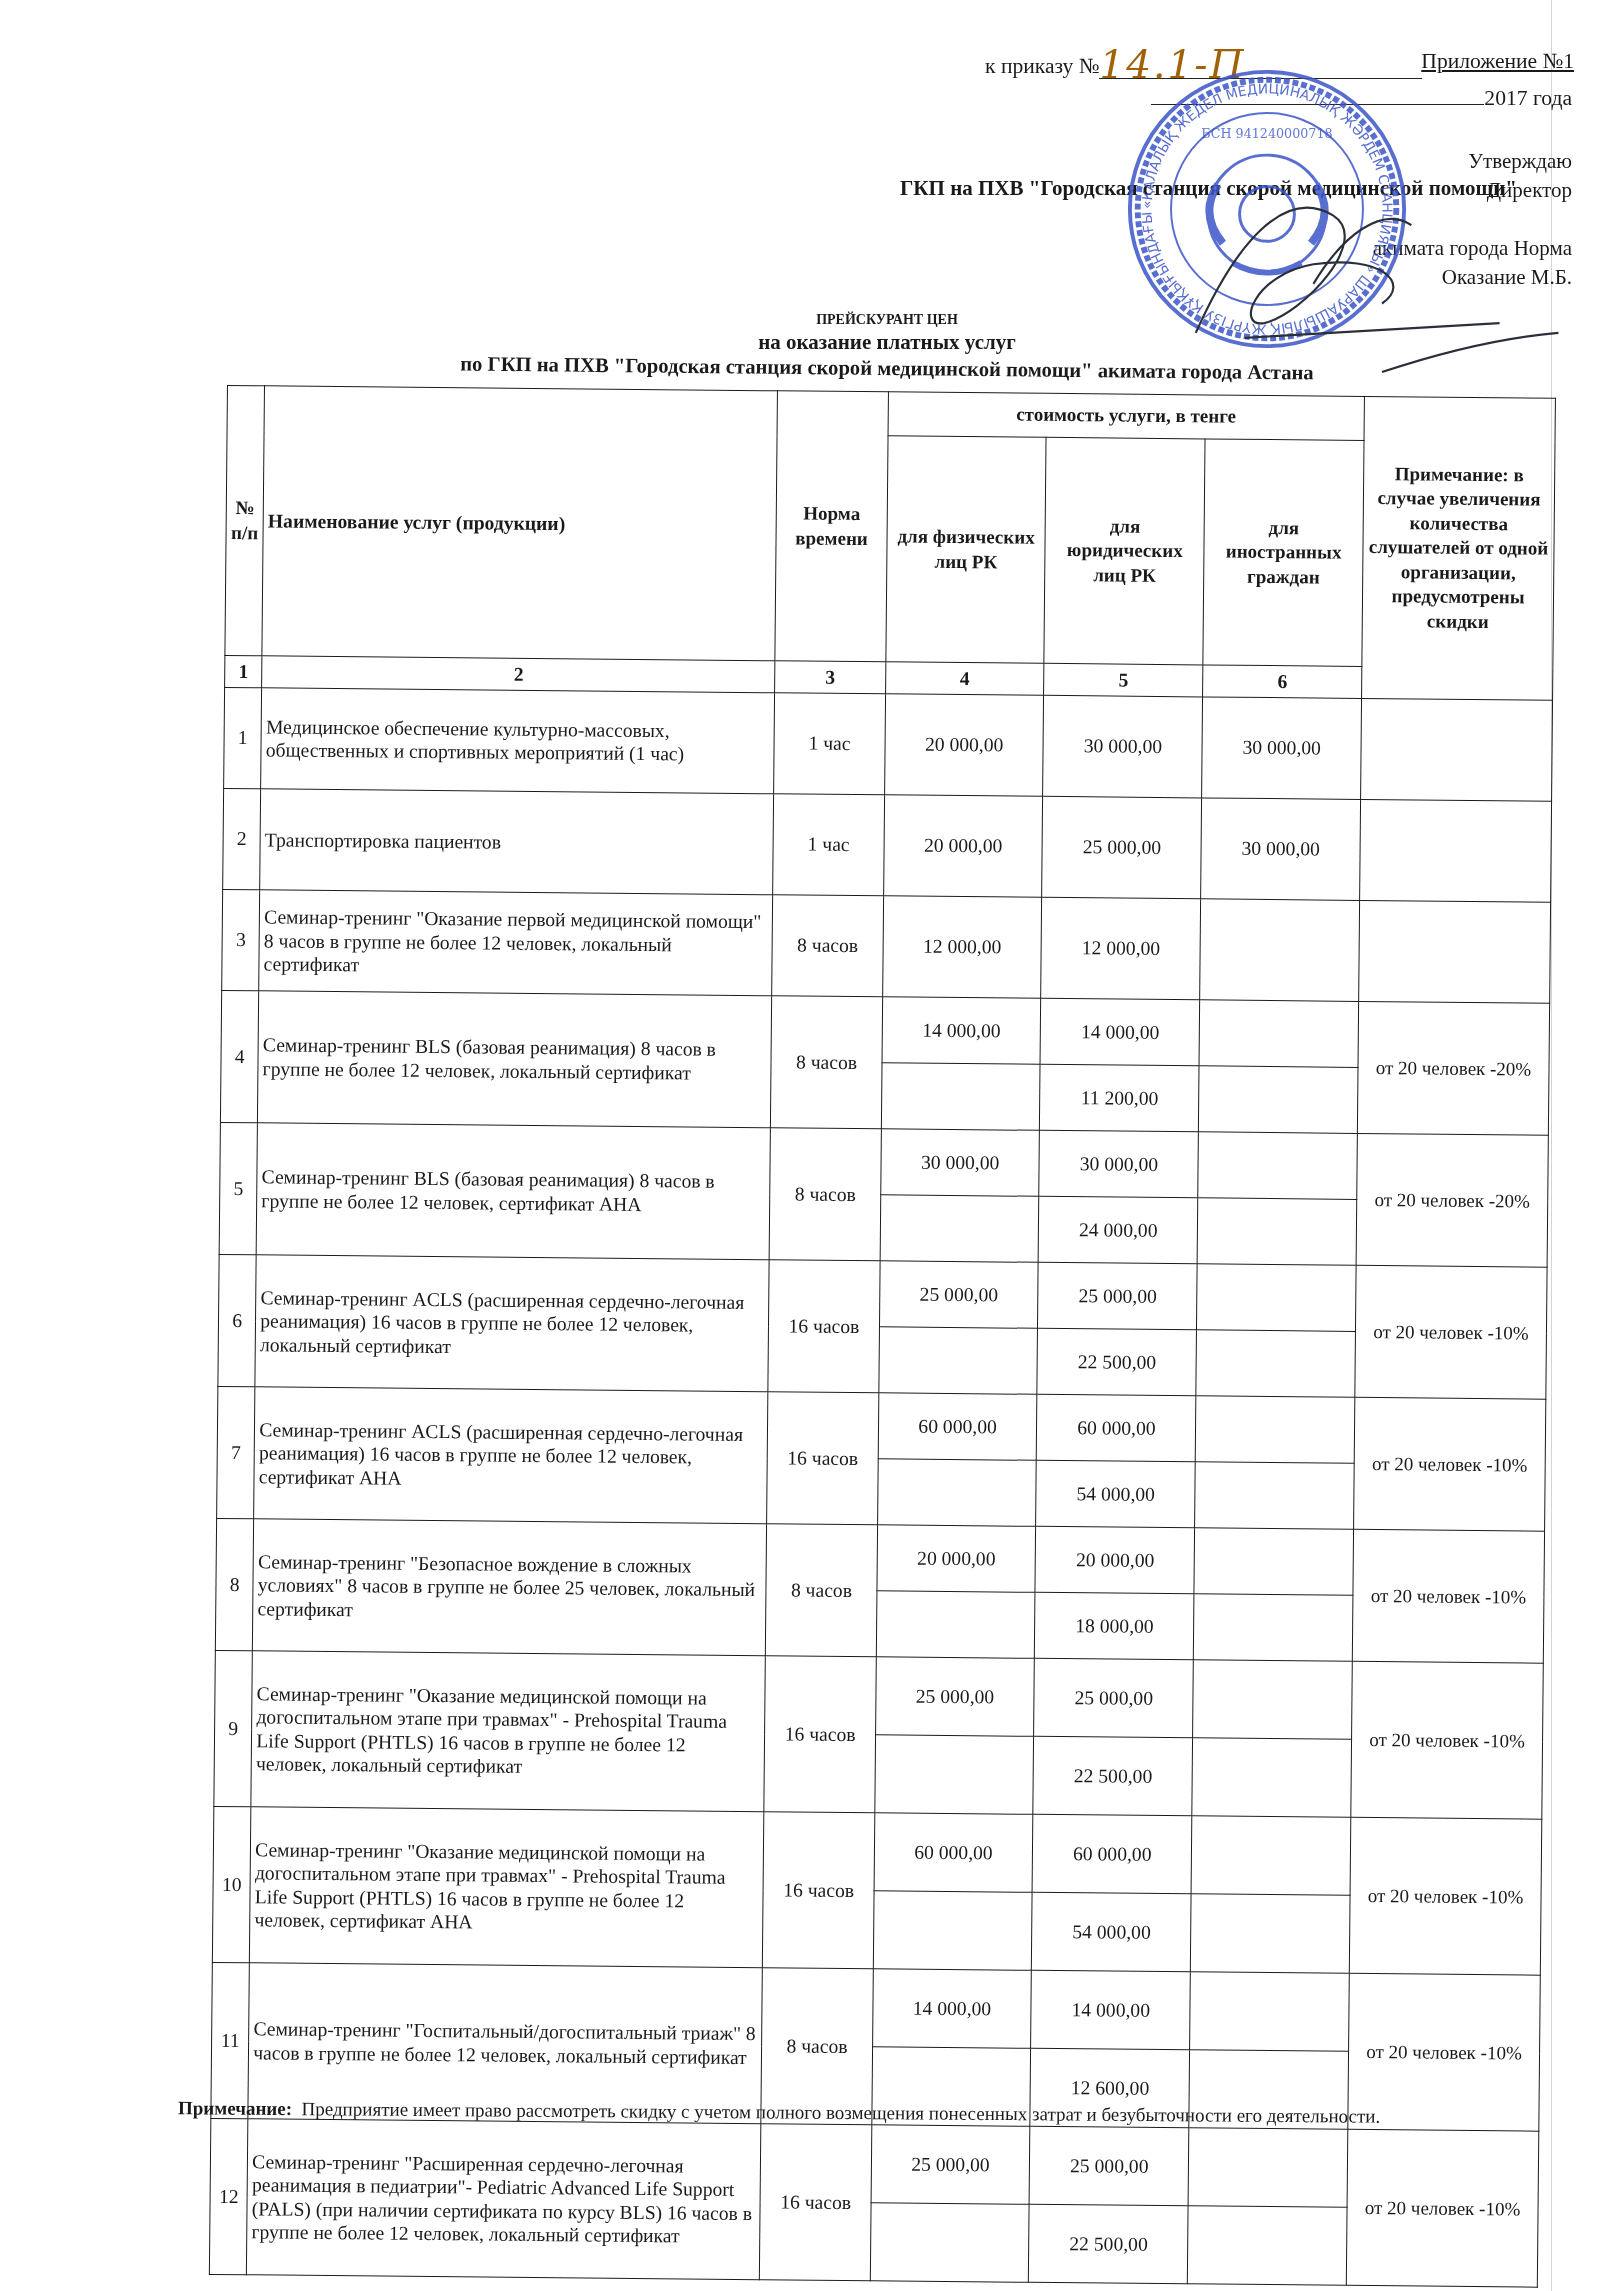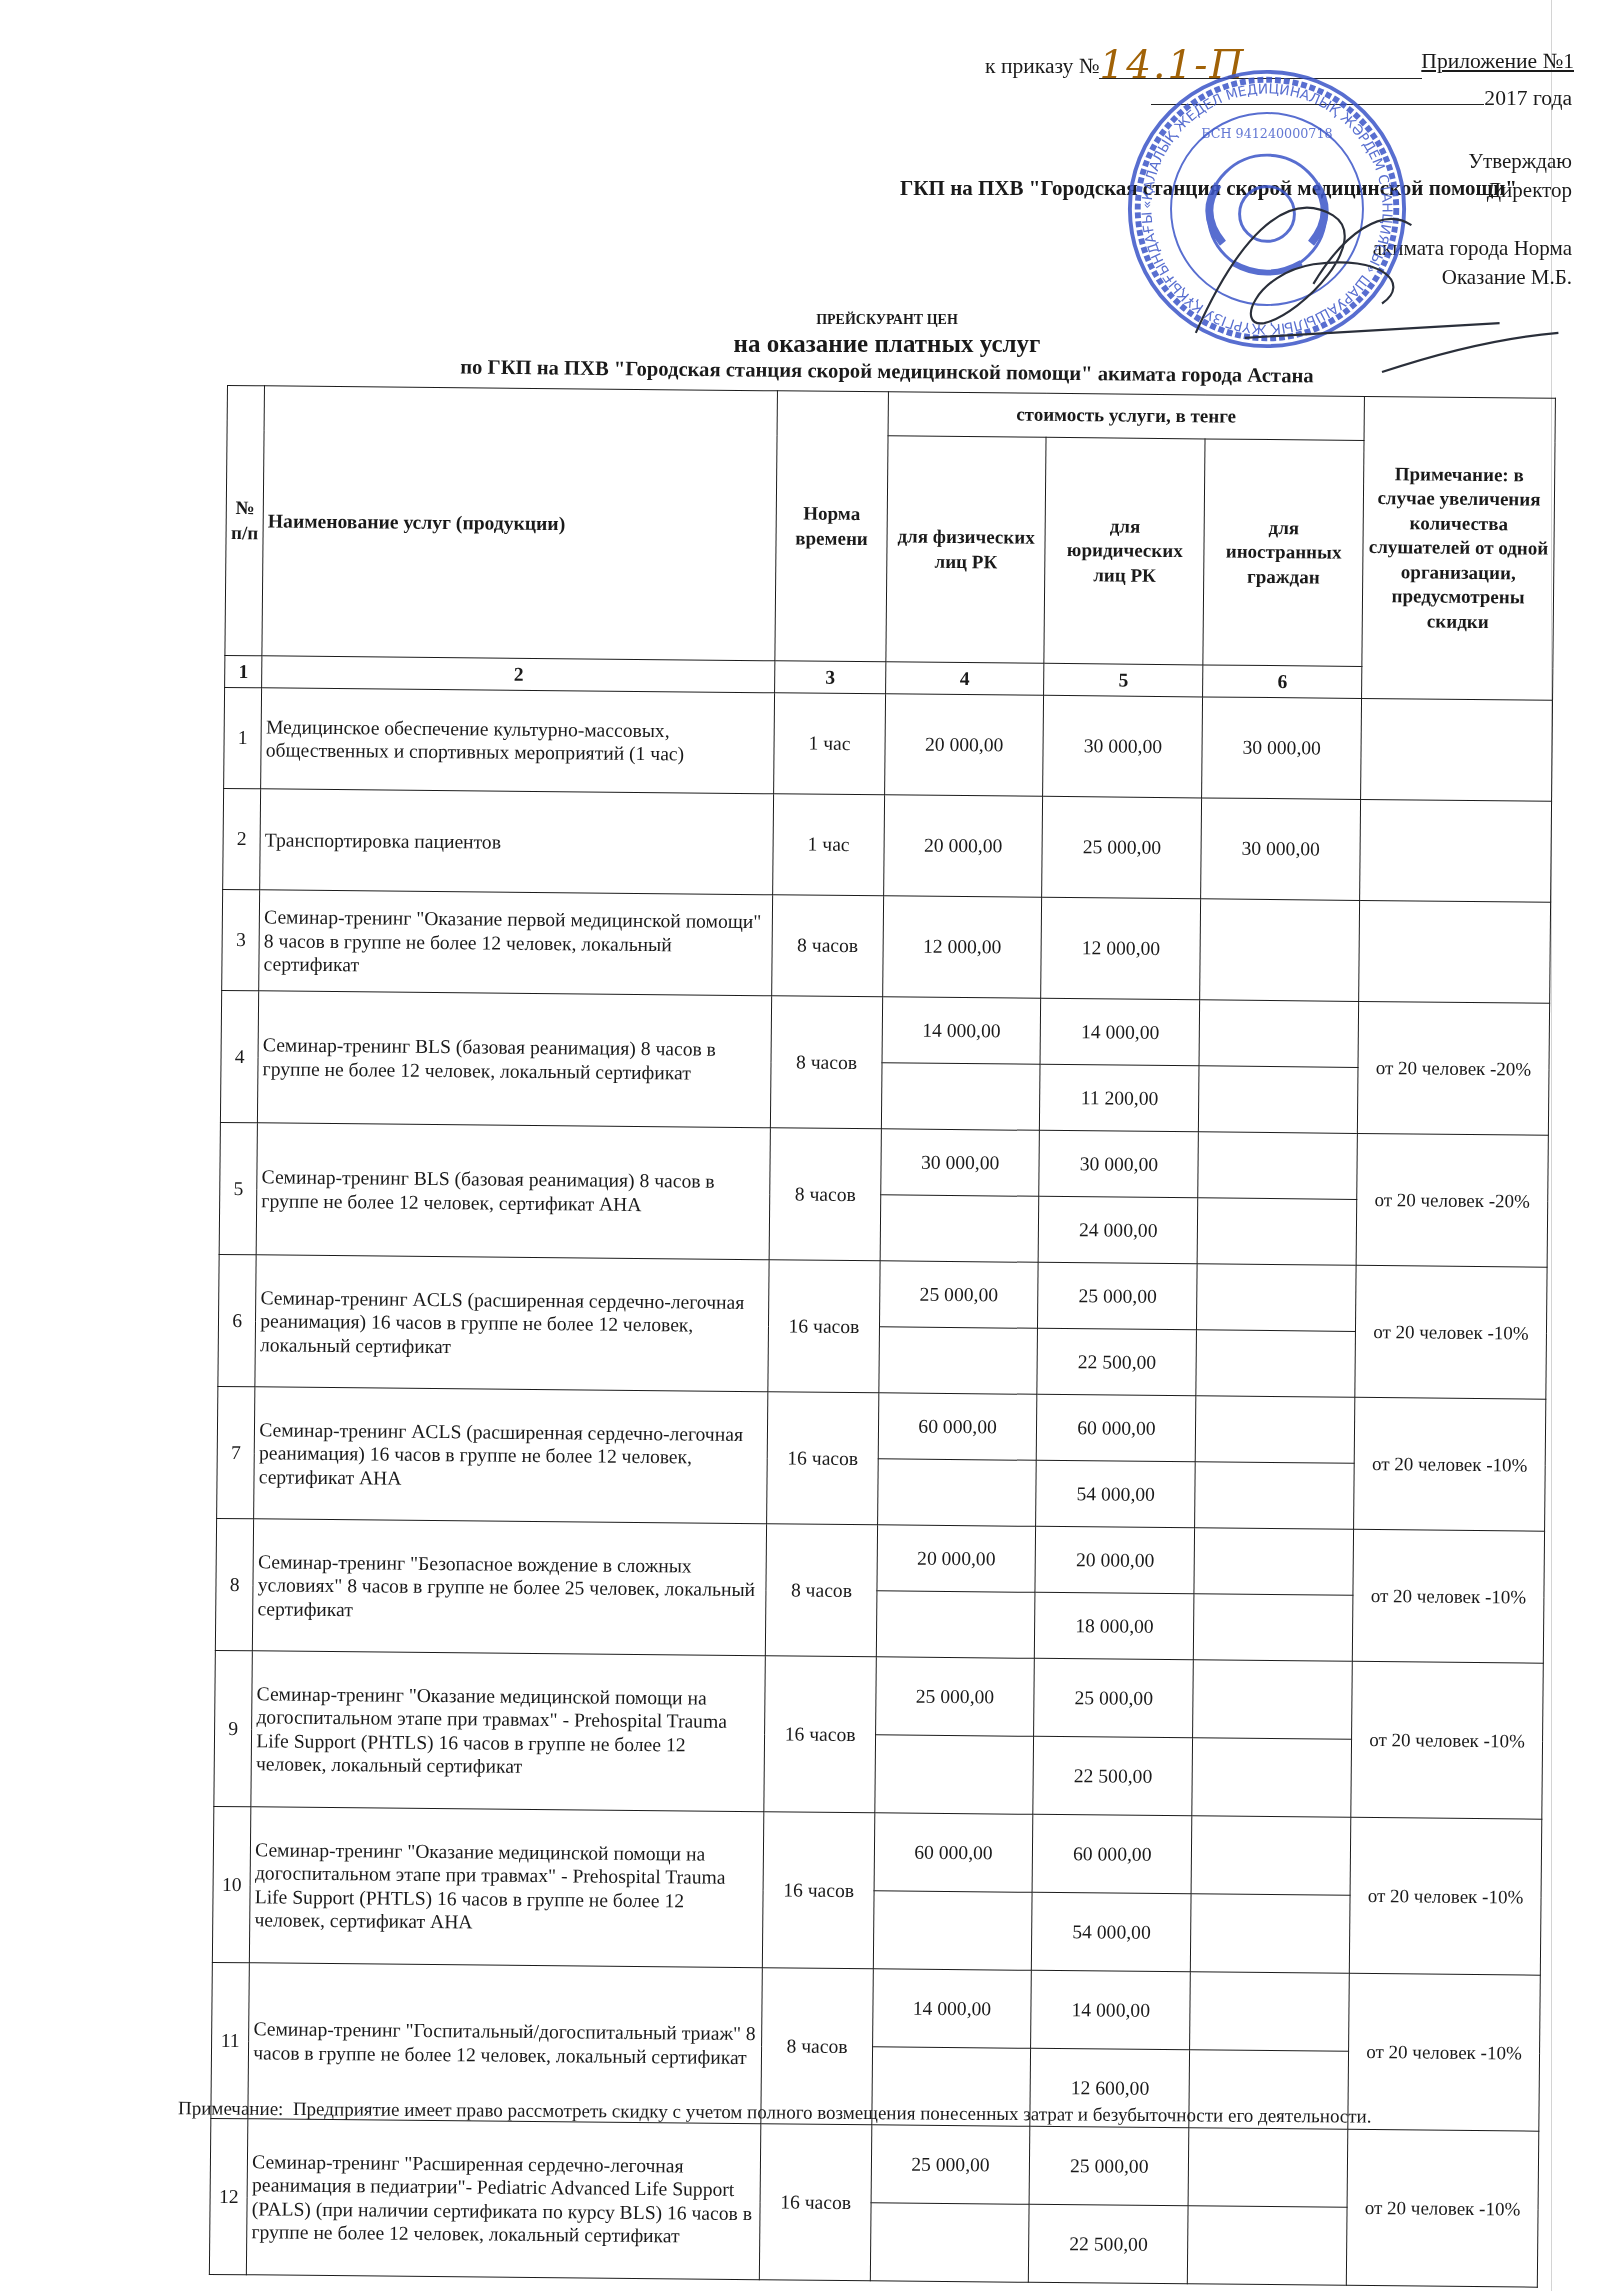--- a/index.html
+++ b/index.html
@@ -16,40 +16,40 @@
   .year-line .blank { display:inline-block; width: 333px; border-bottom: 1.5px solid #222; height: 19.6px; }
 
   .approve { position: absolute; top: 147px; right: 49px; text-align: right; font-weight: normal; font-size: 21px; line-height: 29px; }
   .org-left { position: absolute; top: 176px; left: 900px; font-weight: bold; font-size: 21px; white-space: nowrap; }
 
   .stamp { position: absolute; left: 1125px; top: 67px; width: 284px; height: 284px; }
   .signature { position: absolute; left: 1088px; top: 127px; width: 490px; height: 255px; }
 
   .title-block { position: absolute; top: 312px; left: 392px; width: 990px; text-align: center; font-weight: bold; }
   .title-block .t1 { font-size: 14px; }
-  .title-block .t2 { font-size: 25px; margin-top: 2px; }
+  .title-block .t2 { font-size: 21px; margin-top: 2px; }
   .title-block .t3 { font-size: 20.6px; margin-top: 2px; transform: rotate(0.6deg); }
 
   .table-wrap { position: absolute; left: 227px; top: 385px; width: 1333px; transform: rotate(0.55deg); transform-origin: 0 0; }
   table { border-collapse: collapse; width: 1329px; font-size: 19.6px; }
   td, th { border: 1.6px solid #1c1c1c; padding: 2px 3.9px; vertical-align: middle; }
   th { font-weight: bold; text-align: center; font-size: 19px; line-height: 24.5px; }
   .c-num { width: 27.4px; text-align: center; }
   .c-name { width: 488px; text-align: left; line-height: 23.5px; font-size: 19.6px; }
   .c-norm { width: 98px; text-align: center; }
   .c-p { width: 145px; text-align: center; }
   .c-note { width: 176px; text-align: center; font-size: 19px; }
   .idx { font-weight: bold; text-align: center; font-size: 19.6px; height: 27.4px; }
   td.price { text-align: center; height: 61px; }
   td.price.tall { height: 73px; }
   td.note { text-align: center; white-space: nowrap; font-size: 19px; }
   .single td.price { height: 96px; }
 
   .footnote { position: absolute; top: 2100px; left: 178px; width: 1343px; font-size: 19px; line-height: 25.5px; transform: rotate(0.4deg); }
-  .footnote b { font-weight: normal; }
+  .footnote b { font-weight: bold; }
 </style>
 </head>
 <body>
 
 <div class="page">
   <div class="edge"></div>
 
   <div class="order-line">
     <span>к приказу №</span><span class="num">14.1-П</span>
   </div>

